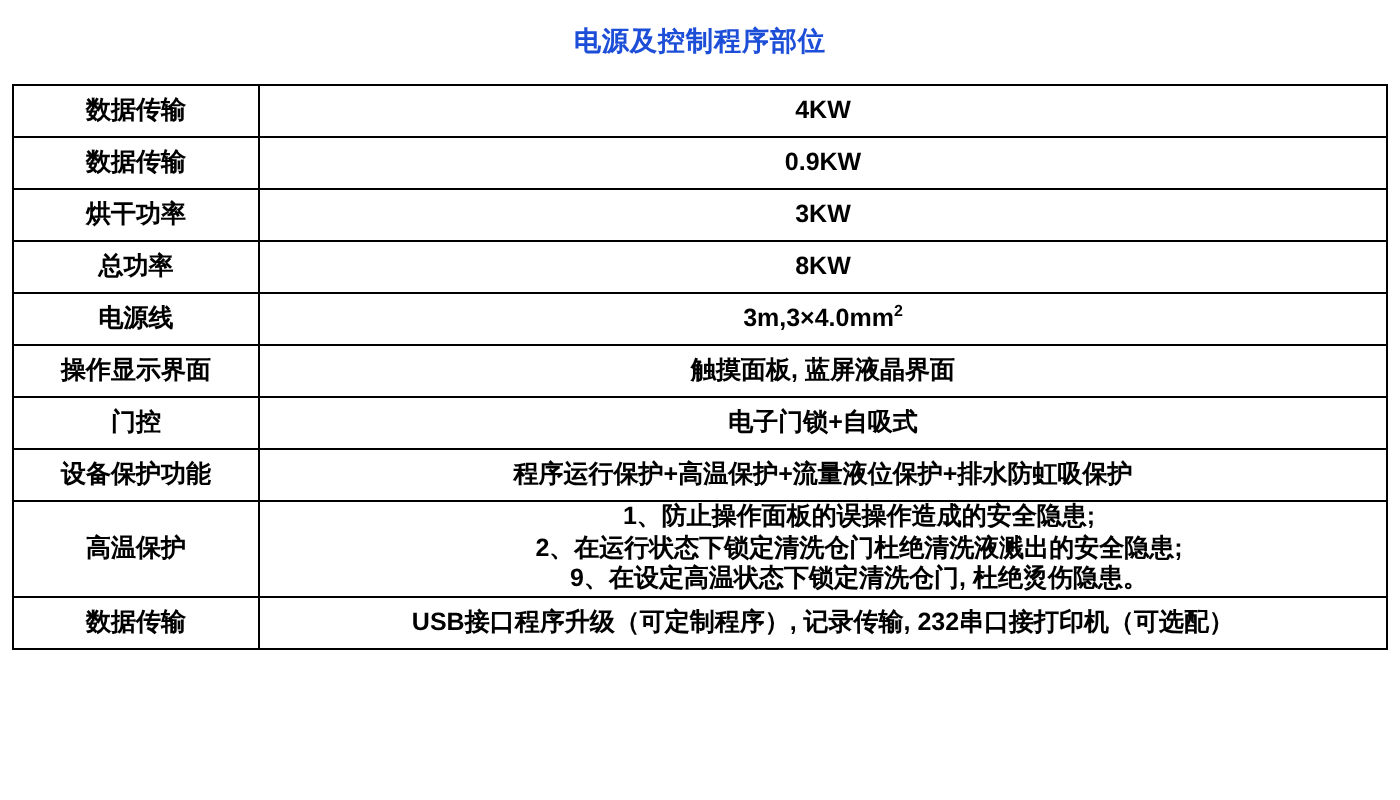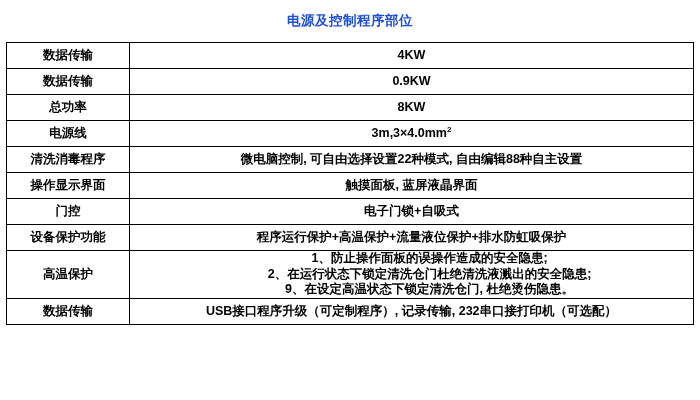--- a/index.html
+++ b/index.html
@@ -79,30 +79,30 @@
     <tbody>
       <tr>
         <td class="label">数据传输</td>
         <td class="value">4KW</td>
       </tr>
       <tr>
         <td class="label">数据传输</td>
         <td class="value">0.9KW</td>
       </tr>
       <tr>
+        <td class="label">烘干功率</td>
+        <td class="value">3KW</td>
+      </tr>
+      <tr>
         <td class="label">总功率</td>
         <td class="value">8KW</td>
       </tr>
       <tr>
         <td class="label">电源线</td>
         <td class="value"><span>3m,3×4.0mm</span><span class="sup">2</span></td>
-      </tr>
-      <tr>
-        <td class="label">清洗消毒程序</td>
-        <td class="value">微电脑控制, 可自由选择设置22种模式, 自由编辑88种自主设置</td>
       </tr>
       <tr>
         <td class="label">操作显示界面</td>
         <td class="value">触摸面板, 蓝屏液晶界面</td>
       </tr>
       <tr>
         <td class="label">门控</td>
         <td class="value">电子门锁+自吸式</td>
       </tr>
       <tr>

